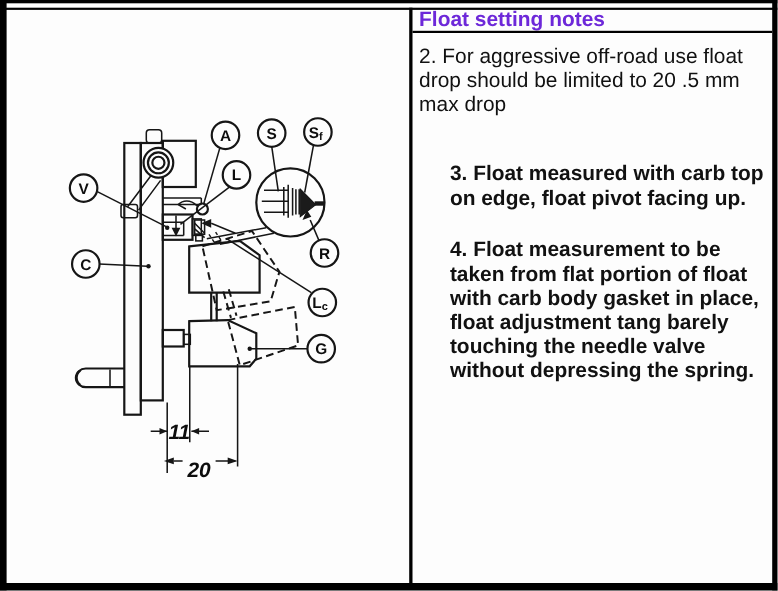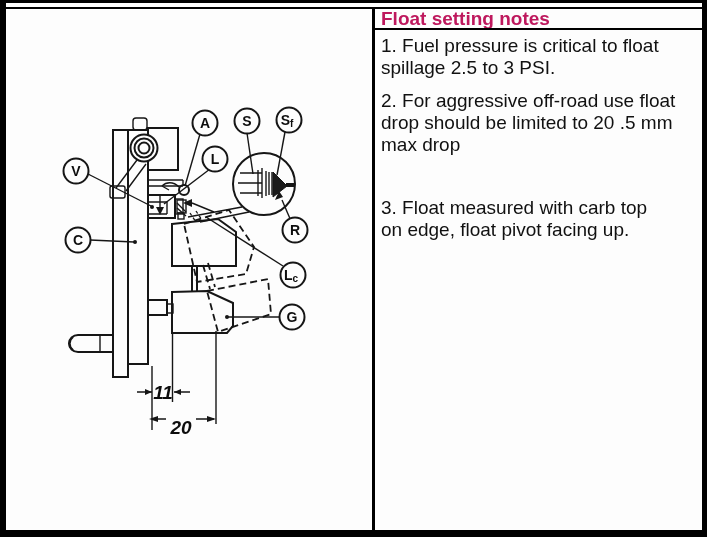--- a/index.html
+++ b/index.html
@@ -14,32 +14,32 @@
   #b-right{left:702px;top:0;width:5px;height:537px;}
   #b-bottom{left:0;top:530px;width:707px;height:7px;}
   #divider{left:372px;top:7px;width:3px;height:523px;}
   #notes-rule{left:375px;top:28px;width:327px;height:2px;}
 
   #diagram-svg{position:absolute;left:6px;top:9px;}
 
   #notes-title{
     position:absolute;left:375px;top:9px;width:327px;height:19px;
     padding-left:6px;box-sizing:border-box;
-    font-weight:bold;font-size:19px;line-height:20px;color:#be185d;
+    font-weight:bold;font-size:19px;line-height:20px;color:#6d28d9;
   }
   #notes-body{
     position:absolute;left:375px;top:30px;width:327px;
     padding:0 2px 0 6px;box-sizing:border-box;color:#111;
   }
   .note{margin:0;font-size:19px;line-height:22px;white-space:pre-line;}
   .n1{margin-top:5px;}
   .n2{margin-top:11px;}
   .n3{margin-top:41px;}
   .n4{margin-top:25px;}
-  .bold{font-weight:normal;}
+  .bold{font-weight:bold;margin-left:28px;}
 
   
   .ln{stroke:#161616;fill:none;stroke-width:2;}
   .thin{stroke-width:1.4;}
   .leader{stroke:#161616;fill:none;stroke-width:1.4;}
   .dash{stroke:#161616;fill:none;stroke-width:1.8;stroke-dasharray:7 4;}
   .dash-s{stroke:#161616;fill:none;stroke-width:1.3;stroke-dasharray:3 2.5;}
   .solid{fill:#161616;stroke:none;}
   .whitefill{fill:#fdfdfd;}
   .co{stroke:#161616;stroke-width:2;fill:#fdfdfd;}
@@ -182,27 +182,31 @@
         </g>
       <g>
           <circle class="co" cx="292" cy="317" r="12.5"></circle>
         <text class="co-letter" x="292" y="322">G</text>
         </g>
     </g>
   </svg>
 
   <div id="notes-title">Float setting notes</div>
   <div id="notes-body">
-    <p class="note n1">1. Fuel pressure is critical to float
-spillage 2.5 to 3 PSI.</p>
     <p class="note n2">2. For aggressive off-road use float
 drop should be limited to 20 .5 mm
 max drop</p>
     <p class="note n3 bold">3. Float measured with carb top
 on edge, float pivot facing up.</p>
+    <p class="note n4 bold">4. Float measurement to be
+taken from flat portion of float
+with carb body gasket in place,
+float adjustment tang barely
+touching the needle valve
+without depressing the spring.</p>
   </div>
 
   <div class="bar" id="b-top-outer"></div>
   <div class="bar" id="b-top-inner"></div>
   <div class="bar" id="b-left"></div>
   <div class="bar" id="b-right"></div>
   <div class="bar" id="b-bottom"></div>
   <div class="bar" id="divider"></div>
   <div class="bar" id="notes-rule"></div>
 </div>

